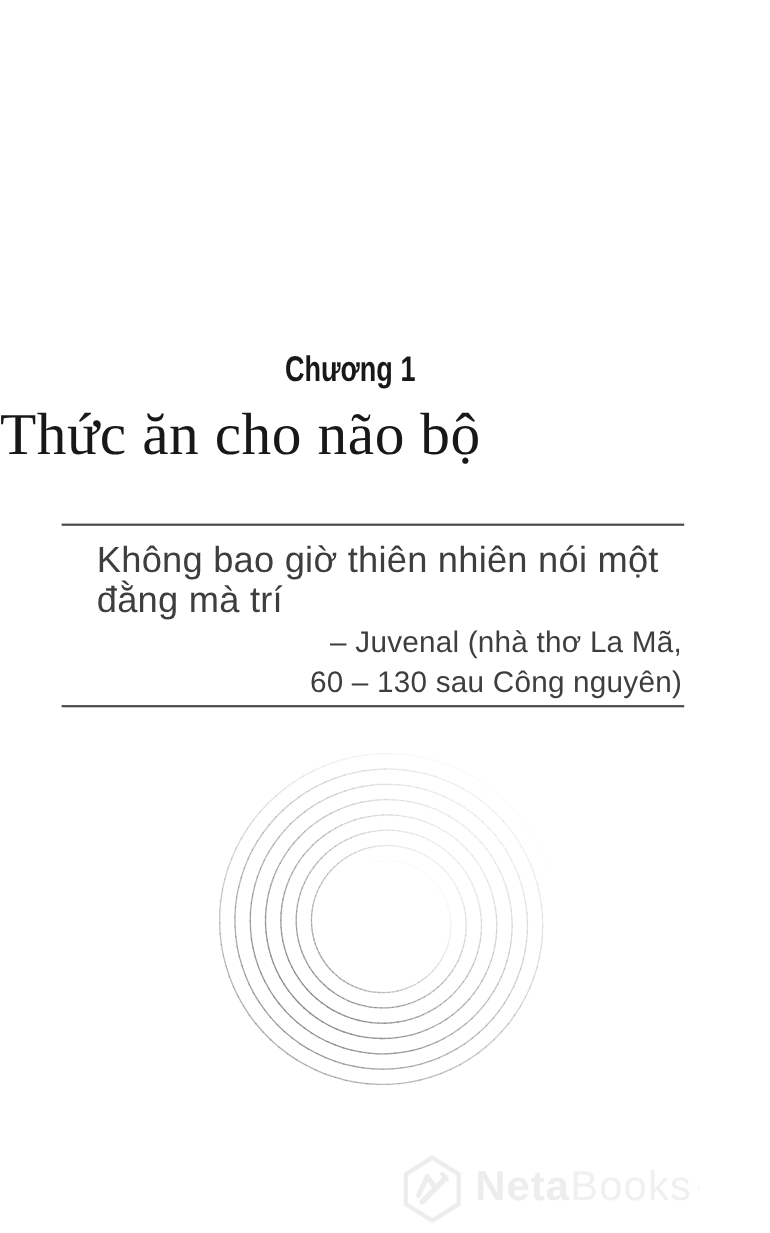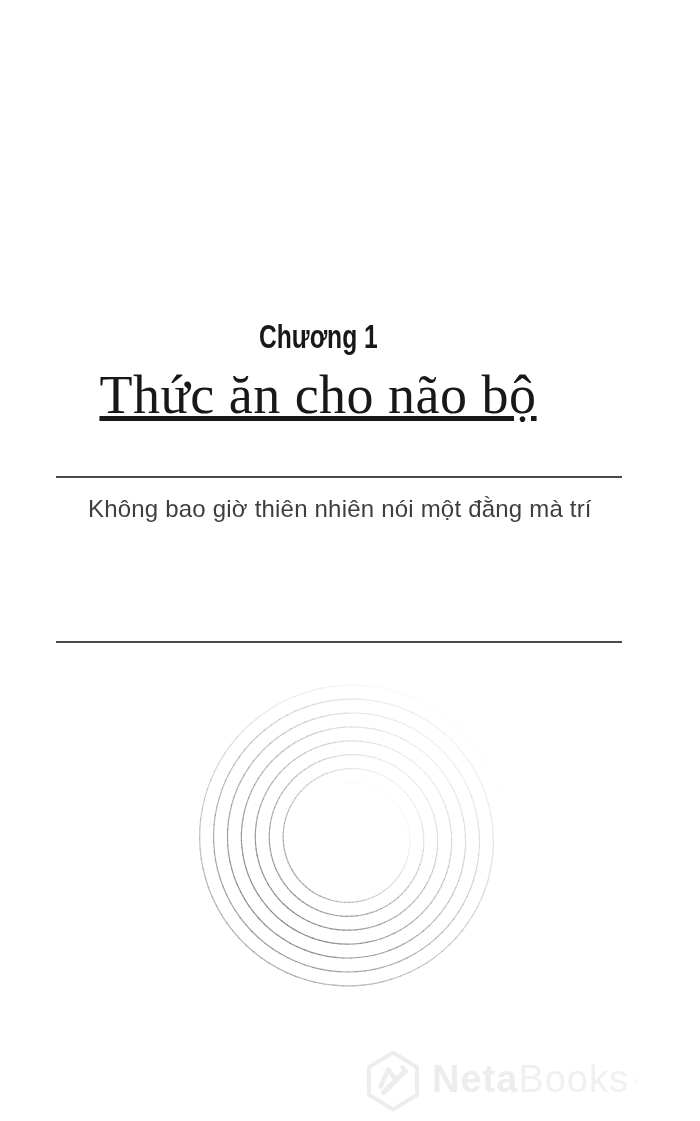--- a/index.html
+++ b/index.html
@@ -8,31 +8,31 @@
     background:var(--background,#ffffff);
     font-family:"Liberation Sans",sans-serif;overflow:hidden;
   }
   .chapter-label{
     position:absolute;top:320px;left:0;width:100%;text-align:center;
     font-size:30px;font-weight:800;color:var(--heading-text,#181818);
     line-height:34px;
   }
   .chapter-label .squeeze{display:inline-block;transform:scale(.82,1.08);letter-spacing:0;}
   .chapter-title{
-    position:absolute;top:363px;left:0;width:100%;text-align:center;
+    position:absolute;top:363px;left:0;width:100%;text-align:left;
     font-family:"Liberation Serif","DejaVu Serif",serif;
     font-size:54px;font-weight:400;color:var(--heading-text,#181818);
-    line-height:64px;letter-spacing:.5px;text-decoration:underline;
+    line-height:64px;letter-spacing:.5px;
   }
   .rule{position:absolute;left:56px;width:566px;height:2px;background:var(--rule,#4a4a4a);}
   .rule-top{top:476px;}
   .rule-bottom{top:641px;}
   .quote{
     position:absolute;left:88px;top:491px;width:532px;
-    font-size:24px;line-height:36px;color:var(--body-text,#3e3e3e);
+    font-size:33px;line-height:36px;color:var(--body-text,#3e3e3e);
     letter-spacing:.2px;
   }
   .attribution{
     position:absolute;left:88px;top:566px;width:532px;text-align:right;
     font-size:27px;line-height:36px;color:var(--body-text,#3e3e3e);
     letter-spacing:.2px;
   }
   .spiral-wrap{position:absolute;left:180px;top:669px;width:340px;height:340px;}
   .watermark{
     position:absolute;left:364px;top:1042px;height:78px;
@@ -56,20 +56,24 @@
   </div>
 
   <h1 class="chapter-title" style="margin:0;font-weight:400;">Thức ăn cho não bộ</h1>
 
   <div class="rule rule-top"></div>
 
   <div class="quote">
     <div>Không bao giờ thiên nhiên nói một đằng mà trí</div>
   </div>
 
+  <div class="attribution">
+    <div>– Juvenal (nhà thơ La Mã,</div>
+    <div>60 – 130 sau Công nguyên)</div>
+  </div>
 
   <div class="rule rule-bottom"></div>
 
   <div class="spiral-wrap">
     <svg width="340" height="340" viewBox="0 0 340 340">
       <g id="spiral-g" fill="none" stroke="#7a7a7a" stroke-width="1.2" stroke-linecap="round">
           <path d="M157.2 115.6 L160.8 114.7" stroke-opacity="0.016"></path>
           <path d="M160.8 114.7 L164.5 114.1" stroke-opacity="0.017"></path>
           <path d="M164.5 114.1 L168.2 113.7" stroke-opacity="0.018"></path>
           <path d="M168.2 113.7 L172.0 113.6" stroke-opacity="0.018"></path>

